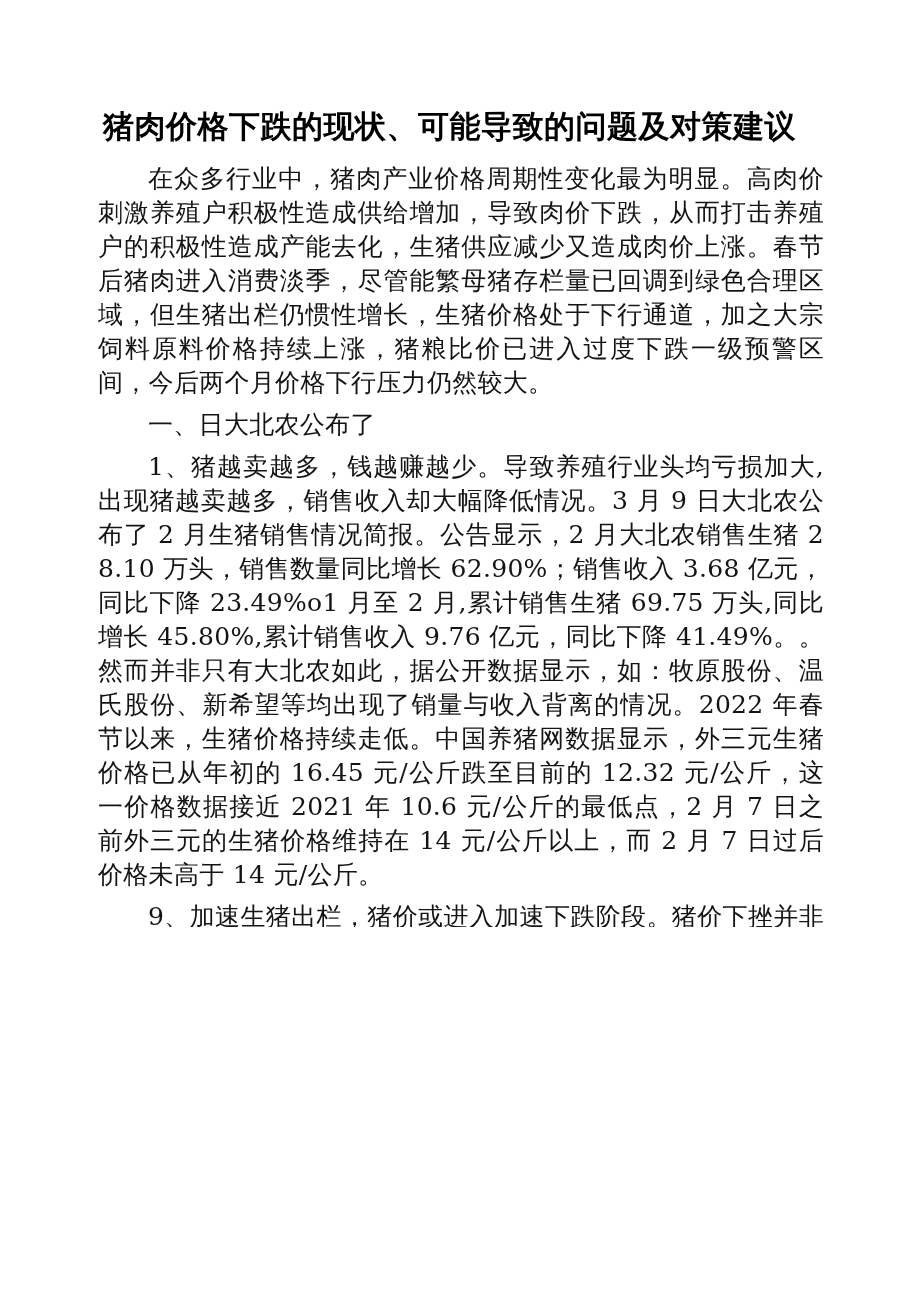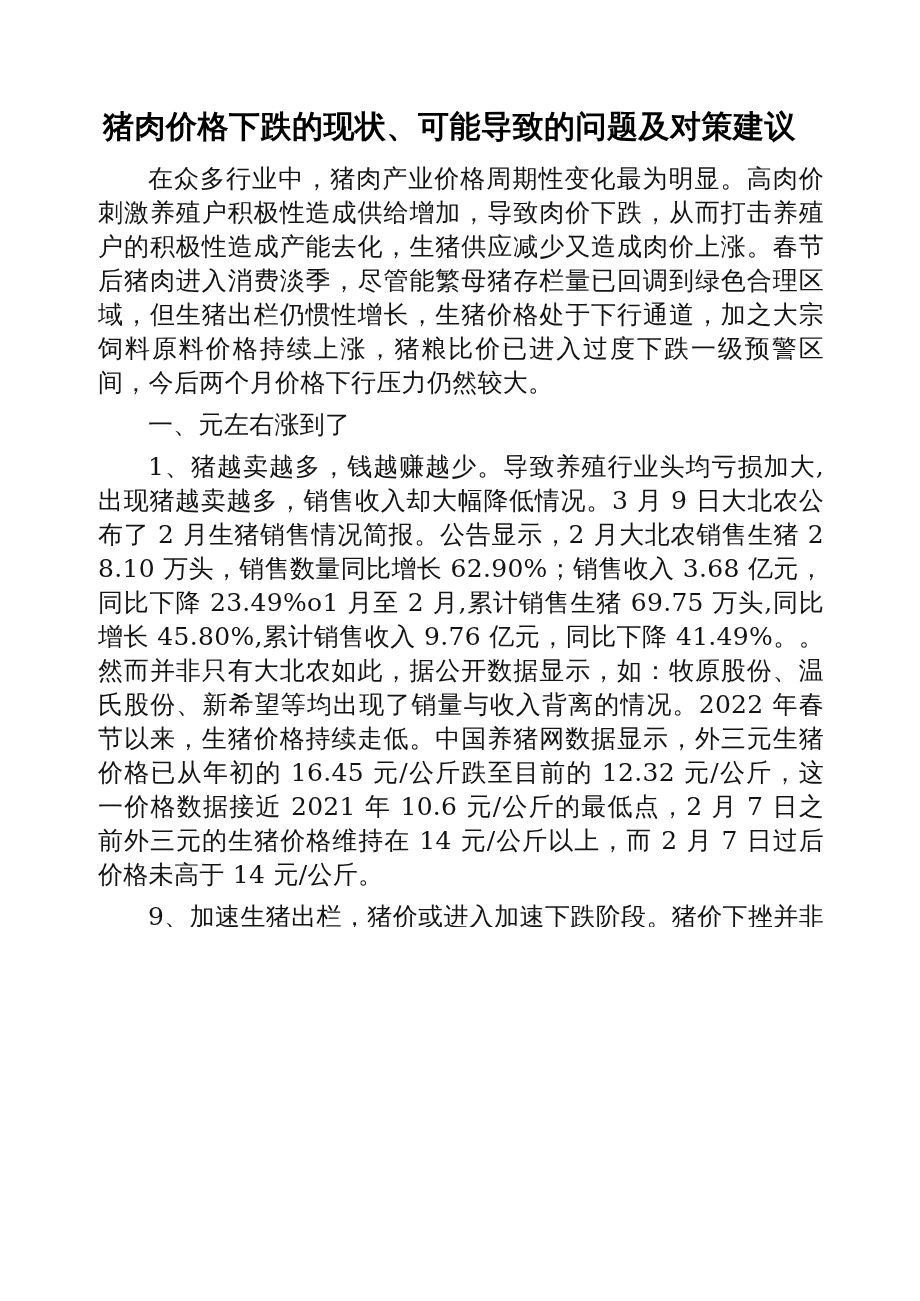--- a/index.html
+++ b/index.html
@@ -47,18 +47,18 @@
   }
 </style>
 </head>
 <body>
 
 <div class="page">
   <h1 class="doc-title">猪肉价格下跌的现状、可能导致的问题及对策建议</h1>
 
   <p class="para">在众多行业中，猪肉产业价格周期性变化最为明显。高肉价刺激养殖户积极性造成供给增加，导致肉价下跌，从而打击养殖户的积极性造成产能去化，生猪供应减少又造成肉价上涨。春节后猪肉进入消费淡季，尽管能繁母猪存栏量已回调到绿色合理区域，但生猪出栏仍惯性增长，生猪价格处于下行通道，加之大宗饲料原料价格持续上涨，猪粮比价已进入过度下跌一级预警区间，今后两个月价格下行压力仍然较大。</p>
 
-  <p class="para section-heading">一、元左右涨到了</p>
+  <p class="para section-heading">一、日大北农公布了</p>
 
   <p class="para">1、猪越卖越多，钱越赚越少。导致养殖行业头均亏损加大,出现猪越卖越多，销售收入却大幅降低情况。3 月 9 日大北农公布了 2 月生猪销售情况简报。公告显示，2 月大北农销售生猪 28.10 万头，销售数量同比增长 62.90%；销售收入 3.68 亿元，同比下降 23.49%o1 月至 2 月,累计销售生猪 69.75 万头,同比增长 45.80%,累计销售收入 9.76 亿元，同比下降 41.49%。。然而并非只有大北农如此，据公开数据显示，如：牧原股份、温氏股份、新希望等均出现了销量与收入背离的情况。2022 年春节以来，生猪价格持续走低。中国养猪网数据显示，外三元生猪价格已从年初的 16.45 元/公斤跌至目前的 12.32 元/公斤，这一价格数据接近 2021 年 10.6 元/公斤的最低点，2 月 7 日之前外三元的生猪价格维持在 14 元/公斤以上，而 2 月 7 日过后价格未高于 14 元/公斤。</p>
 
   <p class="para">9、加速生猪出栏，猪价或进入加速下跌阶段。猪价下挫并非猪企面临的唯一难题。3 月中上旬饲料成本处于高位，春节后豆粕价格大幅上涨，从每吨 3600 元左右涨到了 4800 元左右，上涨约 30%。某饲料</p>
 </div>
 
 </body></html>

